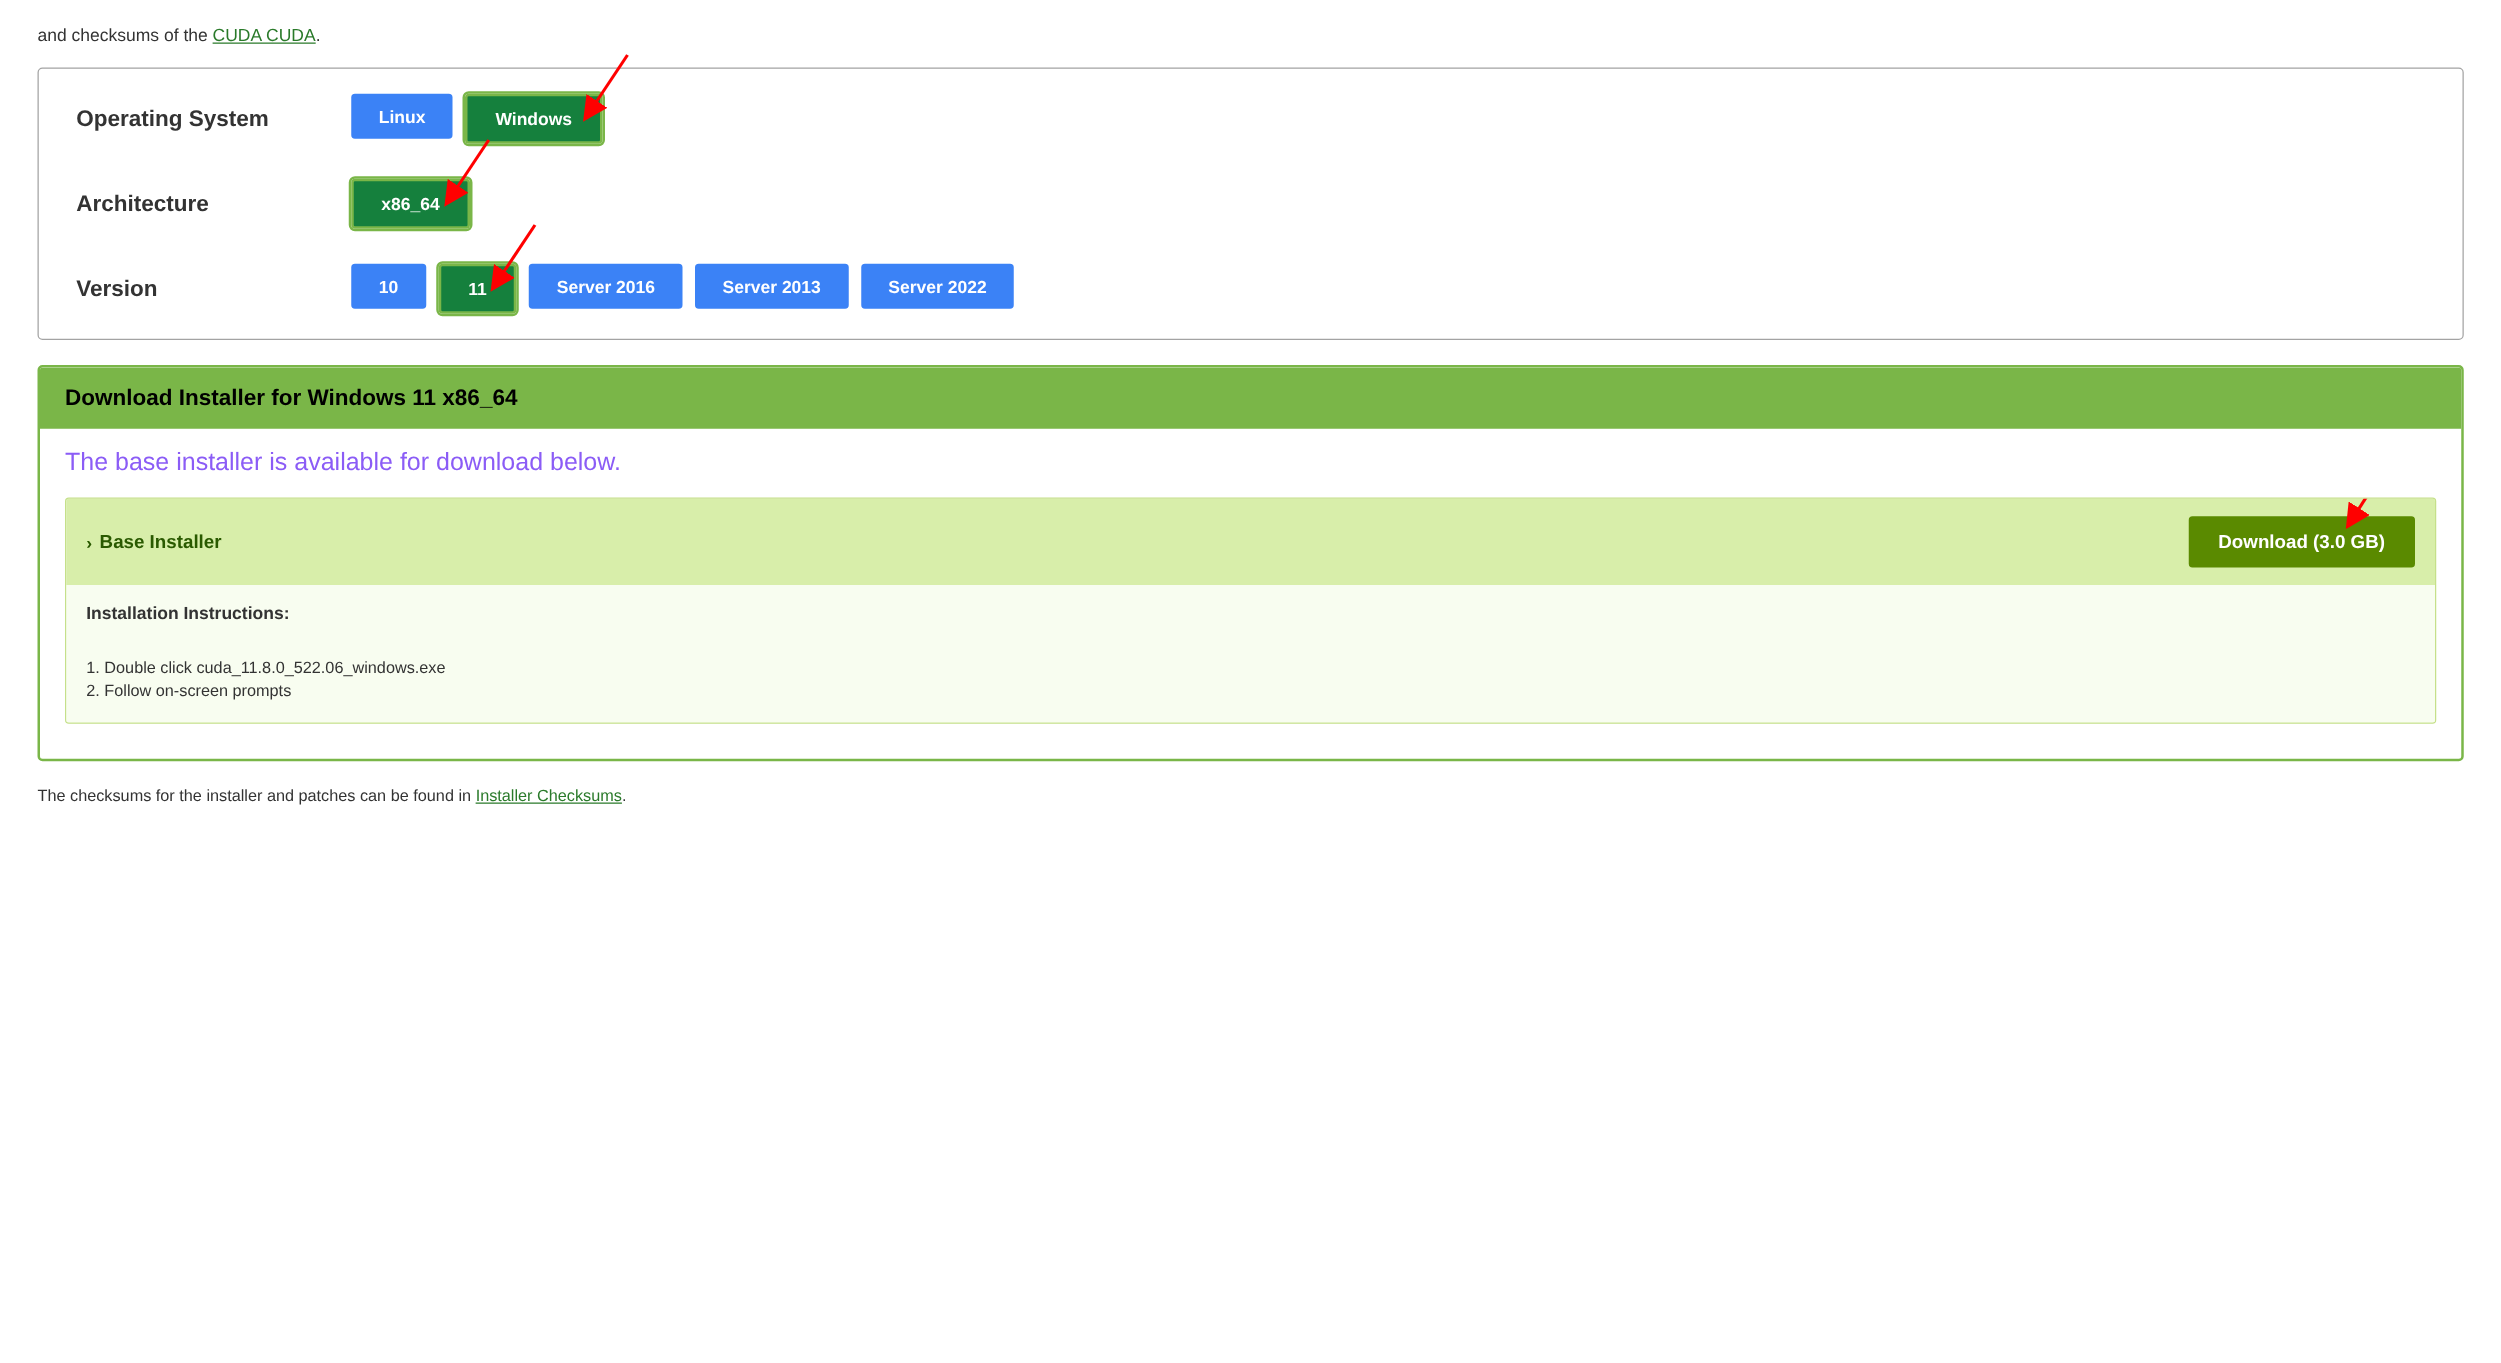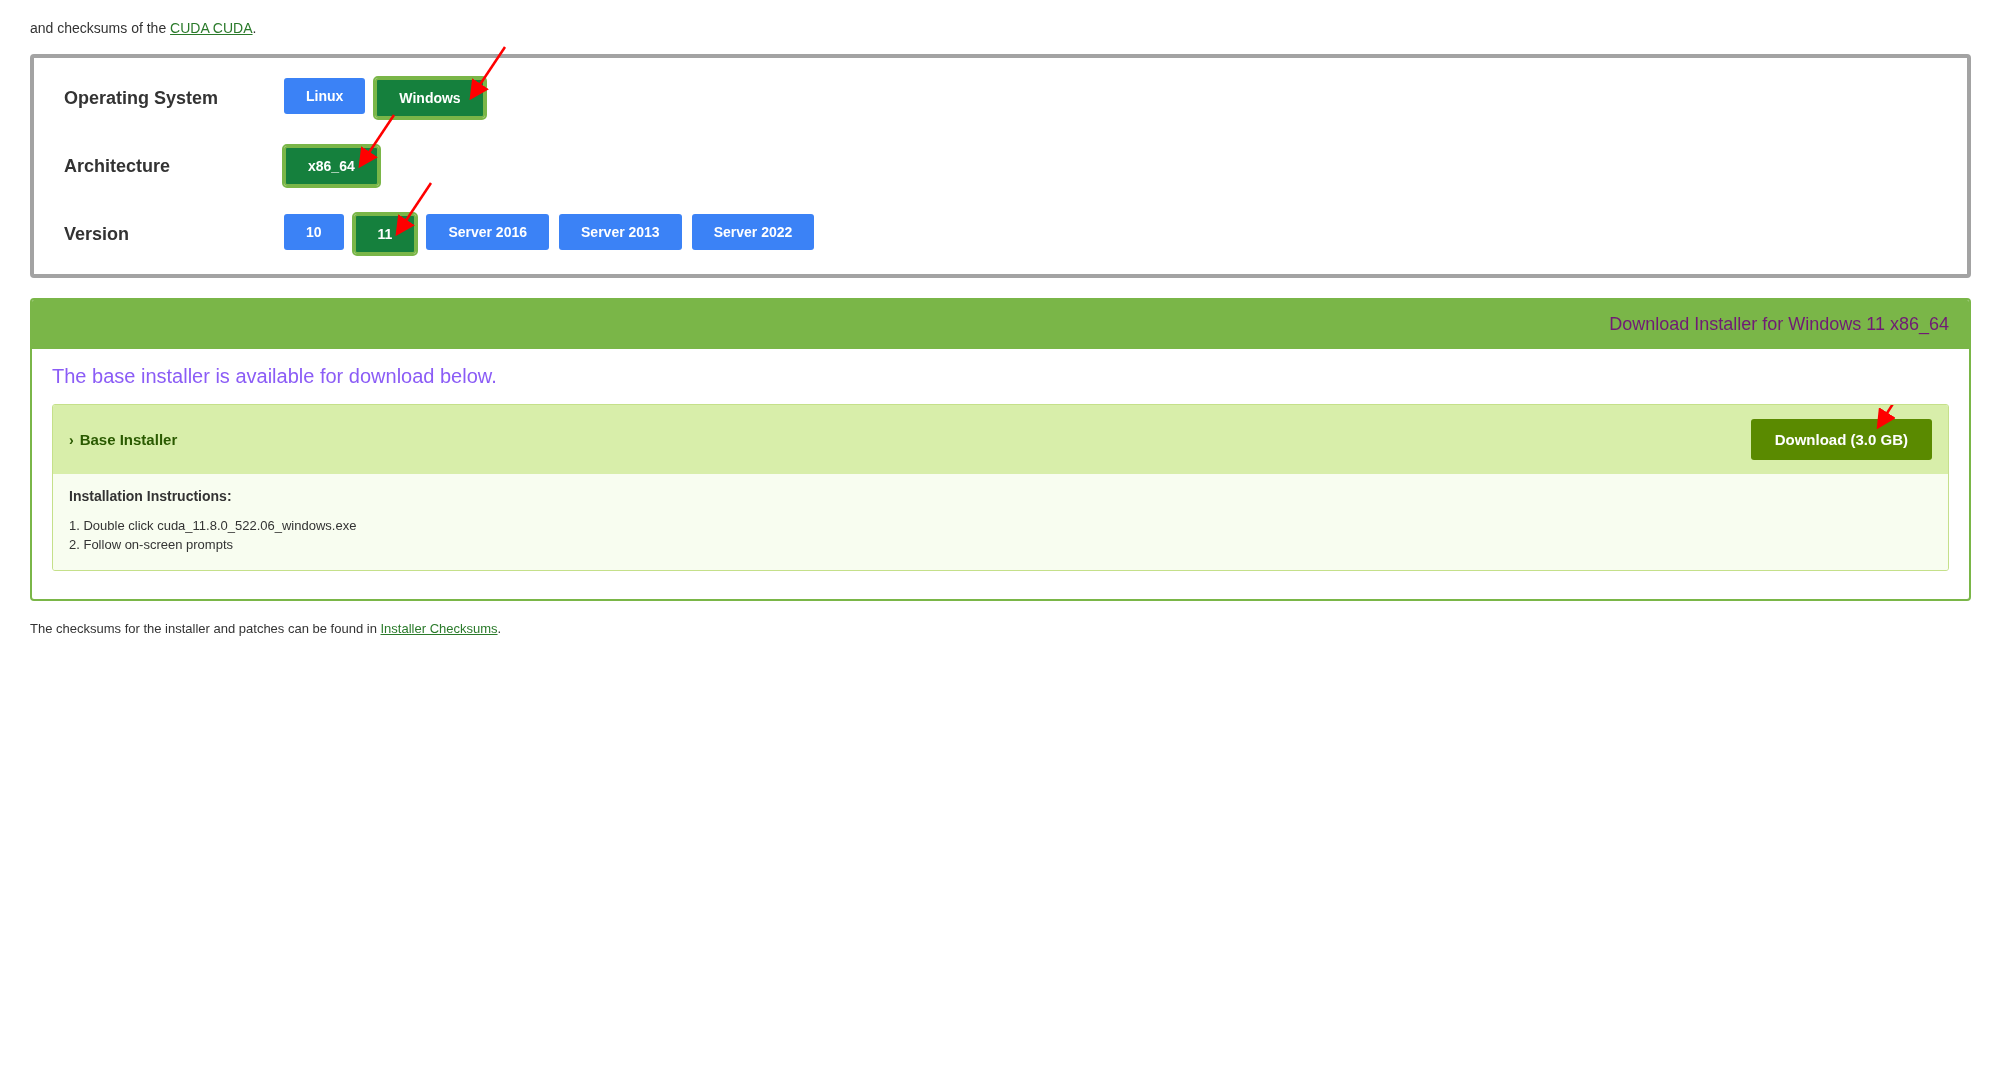--- a/index.html
+++ b/index.html
@@ -15,21 +15,21 @@
       font-size: 14px;
       color: #333;
     }
     .top-text a {
       color: #2a7a2a;
       text-decoration: underline;
     }
 
     
     .selector-box {
-      border: 4px solid #a3a3a3;
+      border: 1px solid #a3a3a3;
       border-radius: 4px;
       padding: 20px 30px;
       margin-bottom: 20px;
     }
     .selector-row {
       display: flex;
       align-items: center;
       margin-bottom: 28px;
     }
     .selector-row:last-child {
@@ -65,25 +65,24 @@
 
     
     .download-section {
       border: 2px solid #7ab648;
       border-radius: 4px;
       overflow: hidden;
       margin-bottom: 20px;
     }
     .download-header {
       background: #7ab648;
-      color: #701a75;
-      font-weight: normal;
+      color: #000000;
+      font-weight: bold;
       font-size: 18px;
       padding: 14px 20px;
-      text-align: right;
     }
     .download-body {
       padding: 16px 20px;
     }
     .download-description {
       font-size: 20px;
       margin-bottom: 16px;
       color: #8b5cf6;
     }
     .installer-box {
@@ -123,21 +122,21 @@
       cursor: pointer;
       position: relative;
     }
     .instructions-box {
       padding: 14px 16px;
       background: #f8fdf0;
     }
     .instructions-title {
       font-size: 14px;
       font-weight: 600;
-      margin-bottom: 14px;
+      margin-bottom: 28px;
       color: #333;
     }
     .instructions-list {
       list-style: none;
       padding: 0;
     }
     .instructions-list li {
       font-size: 13px;
       color: #333;
       margin-bottom: 4px;

